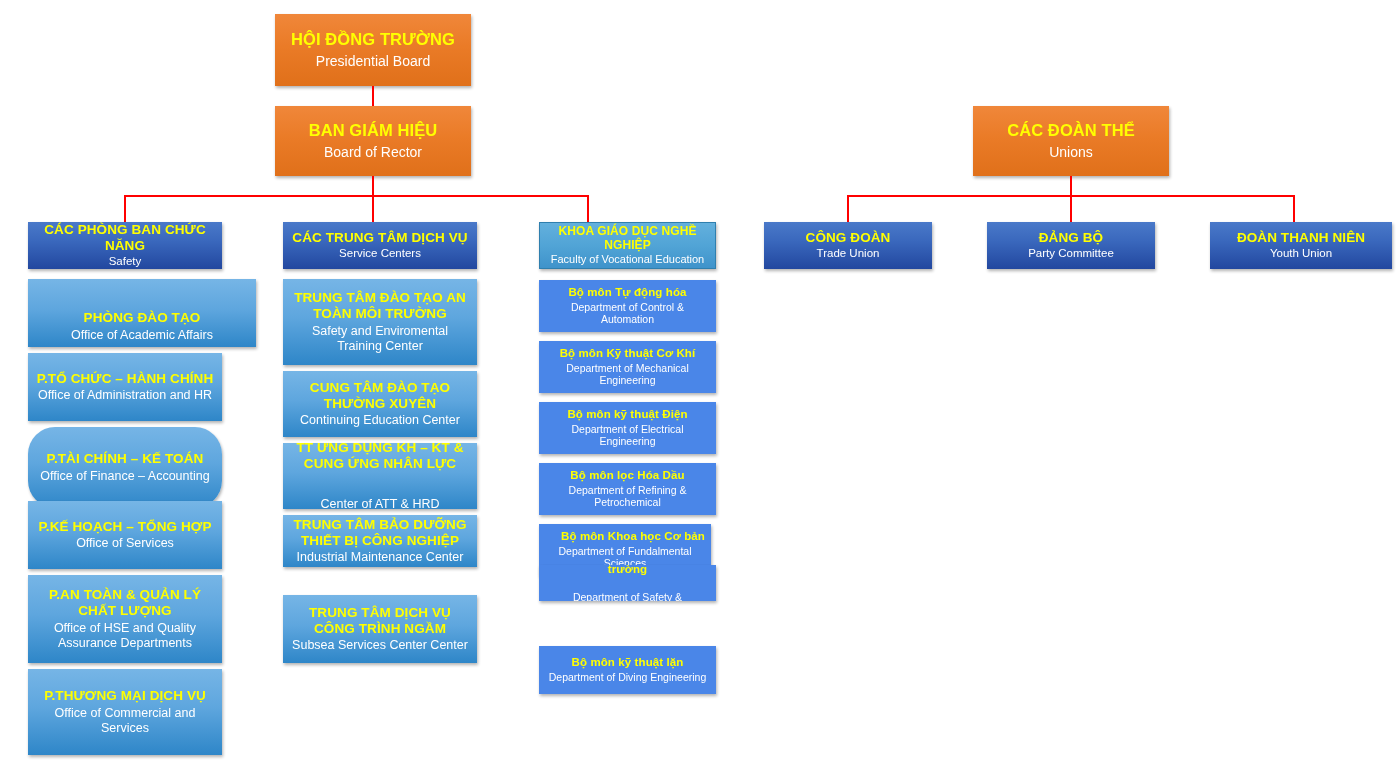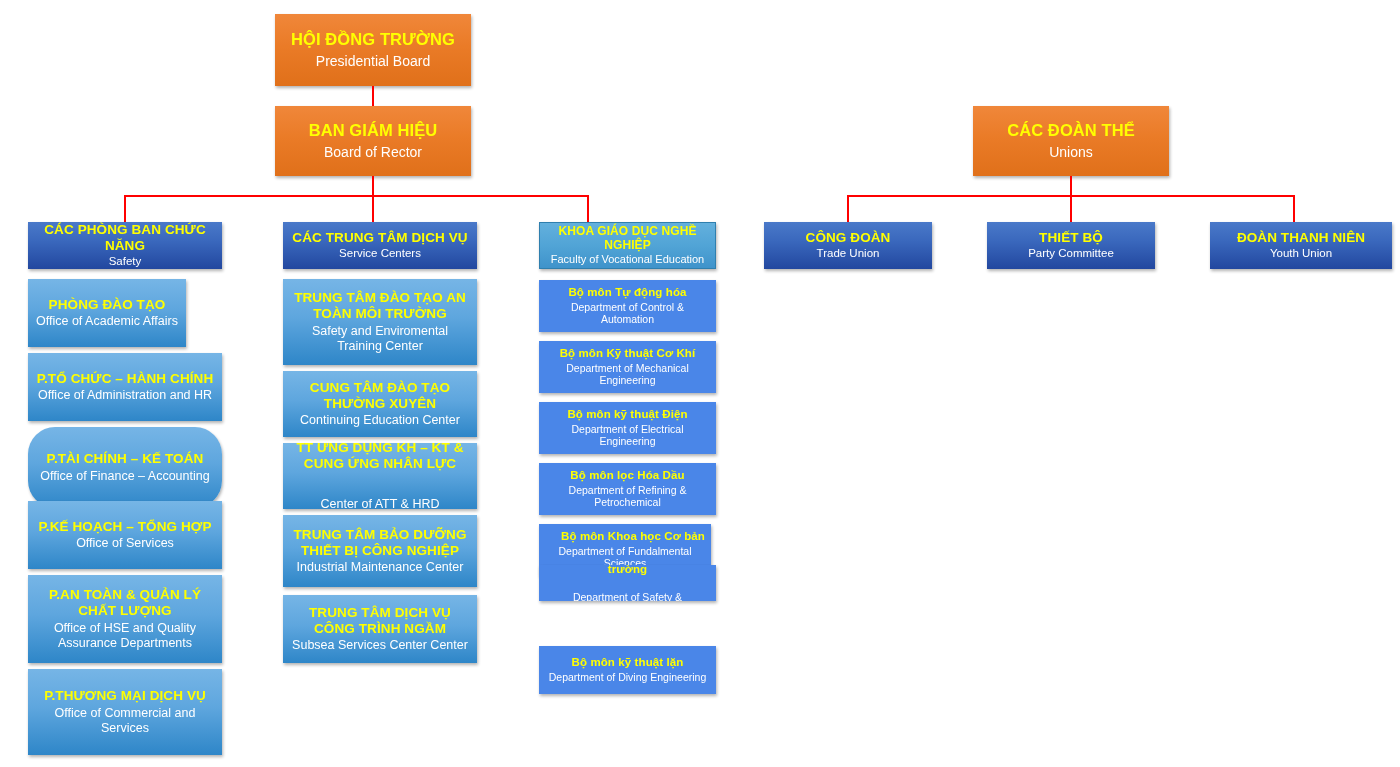--- a/index.html
+++ b/index.html
@@ -119,21 +119,21 @@
   <div class="conn conn-v" style="left:1070px; top:176px; width:2px; height:46px;"></div>
   <div class="conn conn-h" style="left:847px; top:195px; width:448px; height:2px;"></div>
   <div class="conn conn-v" style="left:847px; top:195px; width:2px; height:27px;"></div>
   <div class="conn conn-v" style="left:1293px; top:195px; width:2px; height:27px;"></div>
 
   <div class="node dblue" style="left:28px; top:222px; width:194px; height:47px;">
     <span class="vi">CÁC PHÒNG BAN CHỨC NĂNG</span>
     <span class="en">Safety</span>
   </div>
 
-  <div class="node lblue" style="left:28px; top:279px; width:158px; height:68px;">
+  <div class="node lblue" style="left:28px; top:279px; width:228px; height:68px;justify-content:flex-end;">
     <span class="vi">PHÒNG ĐÀO TẠO</span>
     <span class="en">Office of Academic Affairs</span>
   </div>
 
   <div class="node lblue" style="left:28px; top:353px; width:194px; height:68px;">
     <span class="vi">P.TỔ CHỨC – HÀNH CHÍNH</span>
     <span class="en">Office of Administration and HR</span>
   </div>
 
   <div class="node lblue" style="left:28px; top:427px; width:194px; height:81px;border-radius:27px;">
@@ -169,21 +169,21 @@
   <div class="node lblue" style="left:283px; top:371px; width:194px; height:66px;">
     <span class="vi">CUNG TÂM ĐÀO TẠO THƯỜNG XUYÊN</span>
     <span class="en">Continuing Education Center</span>
   </div>
 
   <div class="node lblue" style="left:283px; top:443px; width:194px; height:66px;gap:24px;">
     <span class="vi">TT ỨNG DỤNG KH – KT &amp; CUNG ỨNG NHÂN LỰC</span>
     <span class="en">Center of ATT &amp; HRD</span>
   </div>
 
-  <div class="node lblue" style="left:283px; top:515px; width:194px; height:72px;">
+  <div class="node lblue" style="left:283px; top:515px; width:194px; height:52px;">
     <span class="vi">TRUNG TÂM BẢO DƯỠNG THIẾT BỊ CÔNG NGHIỆP</span>
     <span class="en">Industrial Maintenance Center</span>
   </div>
 
   <div class="node lblue" style="left:283px; top:595px; width:194px; height:68px;">
     <span class="vi">TRUNG TÂM DỊCH VỤ CÔNG TRÌNH NGẦM</span>
     <span class="en">Subsea Services Center Center</span>
   </div>
 
   <div class="node fac-head" style="left:539px; top:222px; width:177px; height:47px;">
@@ -225,21 +225,21 @@
     <span class="vi">Bộ môn kỹ thuật lặn</span>
     <span class="en">Department of Diving Engineering</span>
   </div>
 
   <div class="node dblue" style="left:764px; top:222px; width:168px; height:47px;">
     <span class="vi">CÔNG ĐOÀN</span>
     <span class="en">Trade Union</span>
   </div>
 
   <div class="node dblue" style="left:987px; top:222px; width:168px; height:47px;">
-    <span class="vi">THIẾT BỘ</span>
+    <span class="vi">ĐẢNG BỘ</span>
     <span class="en">Party Committee</span>
   </div>
 
   <div class="node dblue" style="left:1210px; top:222px; width:182px; height:47px;">
     <span class="vi">ĐOÀN THANH NIÊN</span>
     <span class="en">Youth Union</span>
   </div>
 
 </div>
 

